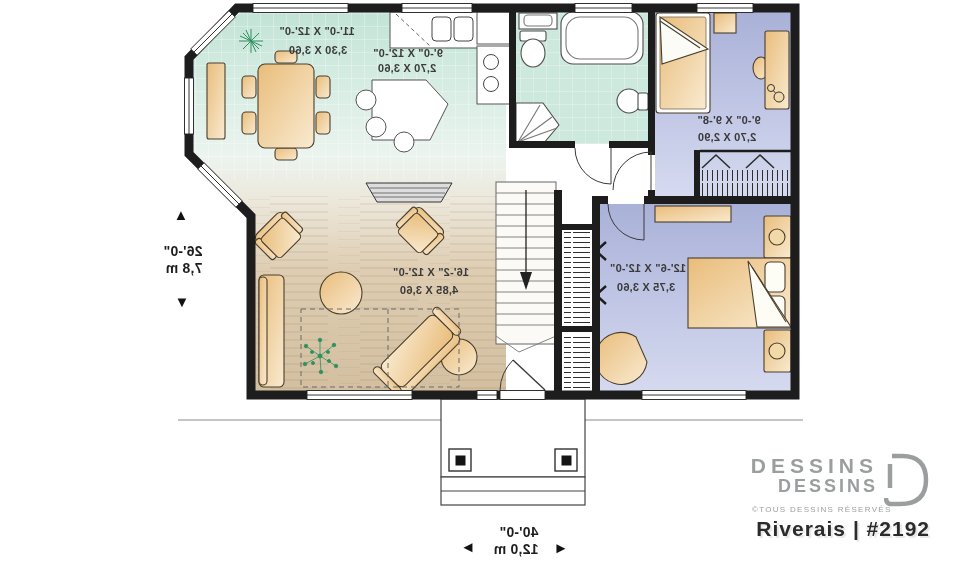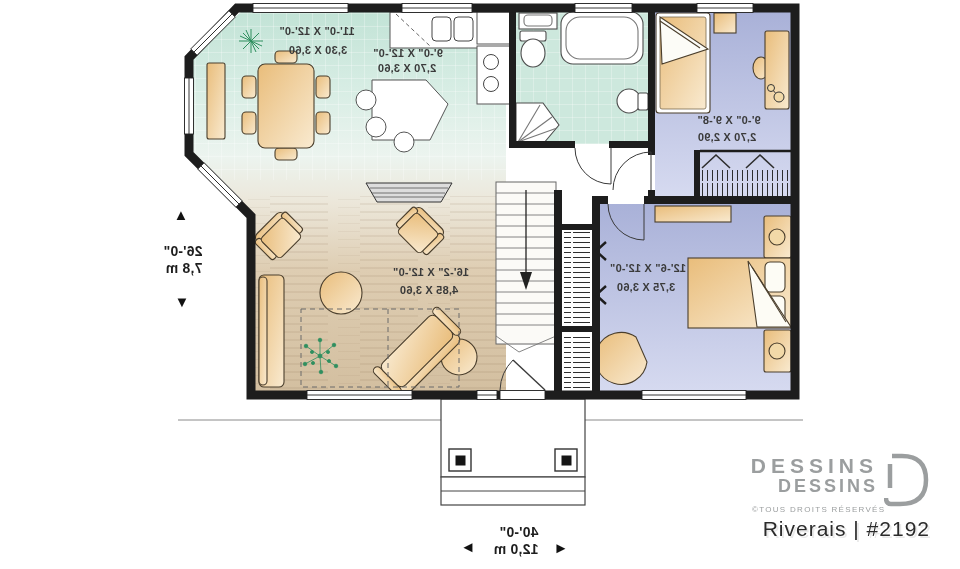--- a/index.html
+++ b/index.html
@@ -8,21 +8,21 @@
   #planSvg{position:absolute;left:0;top:0;}
   .lbl{position:absolute;white-space:nowrap;text-align:center;color:#3a3a3a;
        font-weight:700;font-size:11px;letter-spacing:.2px;
        transform:translate(-50%,-50%) scaleX(-1);}
   .dim{font-size:14px;color:#1e1e1e;}
   .arrow{position:absolute;color:#111;font-size:15px;transform:translate(-50%,-50%);}
   .brand-block{position:absolute;top:455px;right:82px;text-align:right;color:#9b9e9f;line-height:1.05;}
   .brand-l1{font-size:21px;letter-spacing:5px;font-weight:600;}
   .brand-l2{font-size:18px;letter-spacing:3px;font-weight:600;}
   .rights{position:absolute;top:505px;left:752px;font-size:8px;letter-spacing:1.3px;color:#9b9e9f;}
-  .plan-name{position:absolute;top:517px;right:30px;font-size:21px;font-weight:400;color:#2b2b2b;
+  .plan-name{position:absolute;top:517px;right:30px;font-size:21px;font-weight:700;color:#2b2b2b;
              letter-spacing:1px;text-shadow:2px 2px 0 #e9e9e9;margin-left:41px;}
   .d-logo{position:absolute;left:884px;top:452px;}
 </style>
 </head>
 <body>
 
 <div id="stage">
 
 <svg id="planSvg" width="960" height="569" viewBox="0 0 960 569">
   <defs>
@@ -371,16 +371,16 @@
 <div class="arrow" style="left:561px;top:547px">►</div>
 
 <div class="brand-block">
   <div class="brand-l1">DESSINS</div>
   <div class="brand-l2">DESSINS</div>
 </div>
 <svg class="d-logo" width="46" height="56" viewBox="0 0 46 56">
   <path d="M 8,4 h 10 q 24,0 24,24 q 0,24 -26,24 h -9 q -5,0 -5,-6" fill="none" stroke="#9b9e9f" stroke-width="4.5"></path>
   <path d="M 6,12 v 24" fill="none" stroke="#9b9e9f" stroke-width="4.5"></path>
 </svg>
-<div class="rights">©TOUS DROITS RÉSERVÉS</div>
+<div class="rights">©TOUS DESSINS RÉSERVÉS</div>
 <div class="plan-name">Riverais | #2192</div>
 
 </div>
 
 </body></html>

